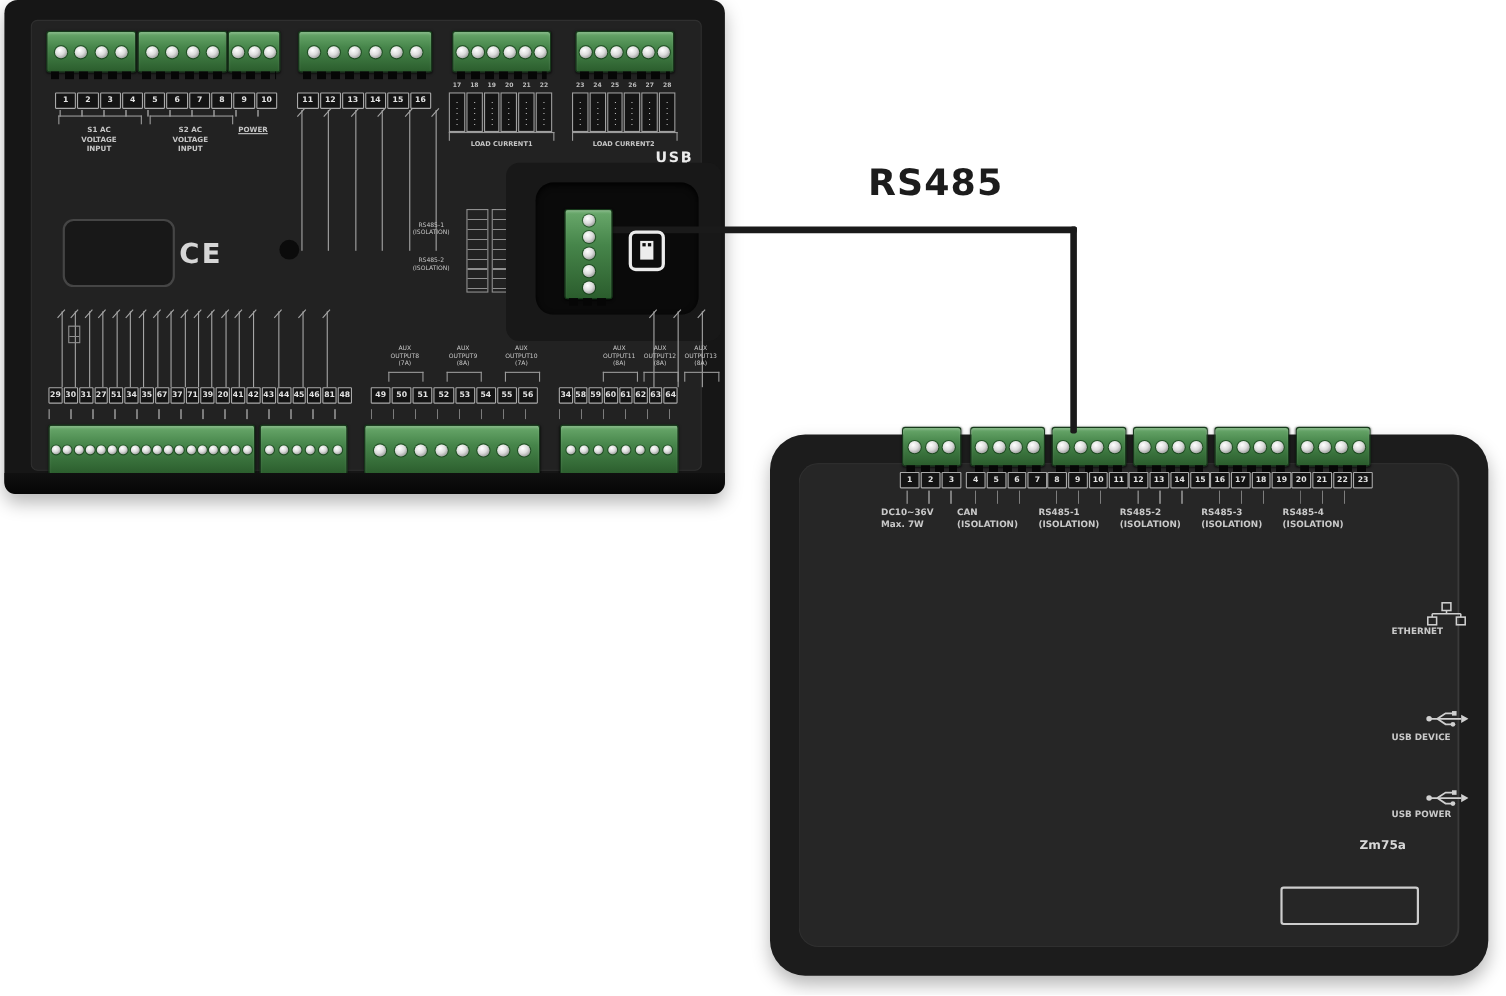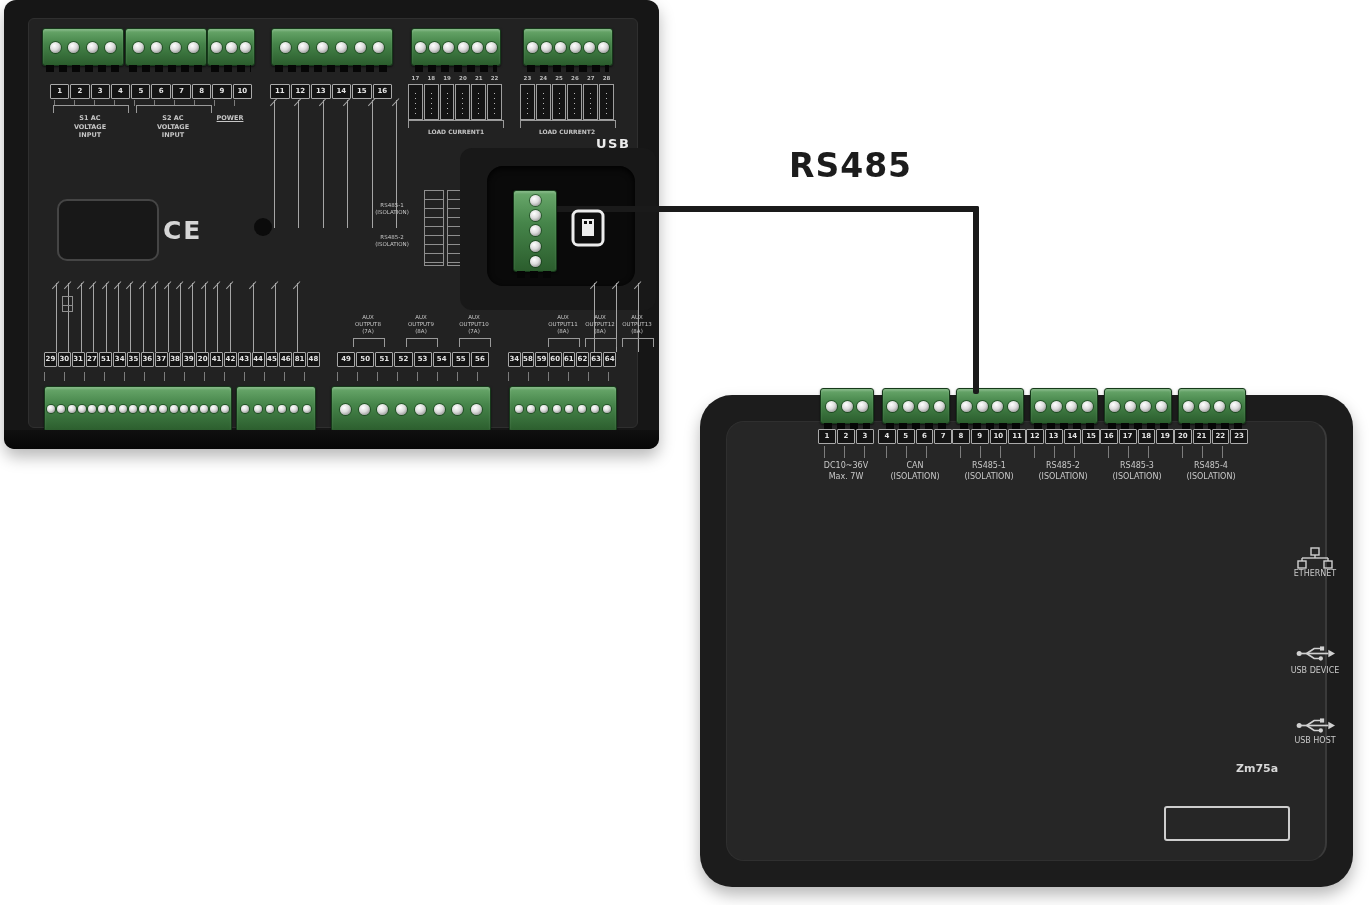--- a/index.html
+++ b/index.html
@@ -26,22 +26,22 @@
   .numbox{flex:1;height:13px;line-height:12px;border:1px solid #a9a9a9;background:#141414;
           color:#e4e4e4;font-size:7px;text-align:center;border-radius:1px;overflow:hidden;}
   .tallbox{flex:1;height:34px;border:1px solid #9f9f9f;
            background:repeating-linear-gradient(0deg,#b5b5b5 0 1px,transparent 1px 5px) center/1px 24px no-repeat #141414;}
   .mini{flex:1;border:none;background:none;color:#bdbdbd;font-size:5.5px;height:7px;line-height:7px;text-align:center;}
   .tickrow{position:absolute;background:repeating-linear-gradient(90deg,#9a9a9a 0 1px,transparent 1px 20px);opacity:.75;}
   
   .lbl{position:absolute;color:#c6c6c6;font-size:6.5px;line-height:8.5px;font-weight:700;
        text-align:center;white-space:pre-line;letter-spacing:0;}
   .lbl-xs{font-size:5.5px;line-height:7px;font-weight:400;}
-  .rlbl{position:absolute;color:#c9c9c9;font-size:8px;line-height:10.5px;font-weight:400;
-        text-align:center;white-space:pre-line;}
+  .rlbl{position:absolute;color:#c9c9c9;font-size:8px;line-height:10.5px;font-weight:700;
+        white-space:pre-line;}
   .bracket{position:absolute;height:7px;border:1px solid #9a9a9a;border-bottom:none;}
   .cap{position:absolute;height:8px;width:30px;border:1px solid #9a9a9a;border-bottom:none;}
   
   .vlgroup{position:absolute;}
   .vl{position:absolute;top:0;width:1px;background:#a6a6a6;}
   .vl::before{content:"";position:absolute;top:-2px;left:-7px;width:10px;height:1px;background:#a6a6a6;
               transform:rotate(-48deg);transform-origin:right center;}
   .ladder{position:absolute;border:1px solid #8f8f8f;
           background:repeating-linear-gradient(180deg,transparent 0 8px,#8f8f8f 8px 9px);}
   
@@ -278,23 +278,23 @@
     <div class="cap" style="left:618px;top:338px;"></div>
 
     <div class="numrow" style="left:40px;top:352px;width:276px;">
         <b class="numbox">29</b>
         <b class="numbox">30</b>
         <b class="numbox">31</b>
         <b class="numbox">27</b>
         <b class="numbox">51</b>
         <b class="numbox">34</b>
         <b class="numbox">35</b>
-        <b class="numbox">36</b>
+        <b class="numbox">67</b>
         <b class="numbox">37</b>
-        <b class="numbox">38</b>
+        <b class="numbox">71</b>
         <b class="numbox">39</b>
         <b class="numbox">20</b>
         <b class="numbox">41</b>
         <b class="numbox">42</b>
         <b class="numbox">43</b>
         <b class="numbox">44</b>
         <b class="numbox">45</b>
         <b class="numbox">46</b>
         <b class="numbox">81</b>
         <b class="numbox">48</b>
@@ -498,18 +498,18 @@
 
     <svg class="abs" style="left:595px;top:322px;" width="40" height="17" viewBox="0 0 48 20">
       <circle cx="5" cy="10" r="3" fill="#d0d0d0"></circle>
       <line x1="7" y1="10" x2="40" y2="10" stroke="#d0d0d0" stroke-width="2"></line>
       <polyline points="14,10 23,4 30,4" fill="none" stroke="#d0d0d0" stroke-width="2"></polyline>
       <rect x="30" y="1.5" width="5" height="5" fill="#d0d0d0"></rect>
       <polyline points="14,10 23,16 29,16" fill="none" stroke="#d0d0d0" stroke-width="2"></polyline>
       <circle cx="31" cy="16" r="2.6" fill="#d0d0d0"></circle>
       <polygon points="40,5.5 48,10 40,14.5" fill="#d0d0d0"></polygon>
     </svg>
-    <div class="rlbl" style="left:565px;top:341px;width:100px;">USB HOST</div>
+    <div class="rlbl" style="left:565px;top:341px;width:100px;">USB POWER</div>
 
     <div class="model" style="left:536px;top:367px;">Zm75a</div>
     <div class="whiterect" style="left:464px;top:411px;width:122px;height:31px;"></div>
   </div>
 </div>
 
 </body></html>

